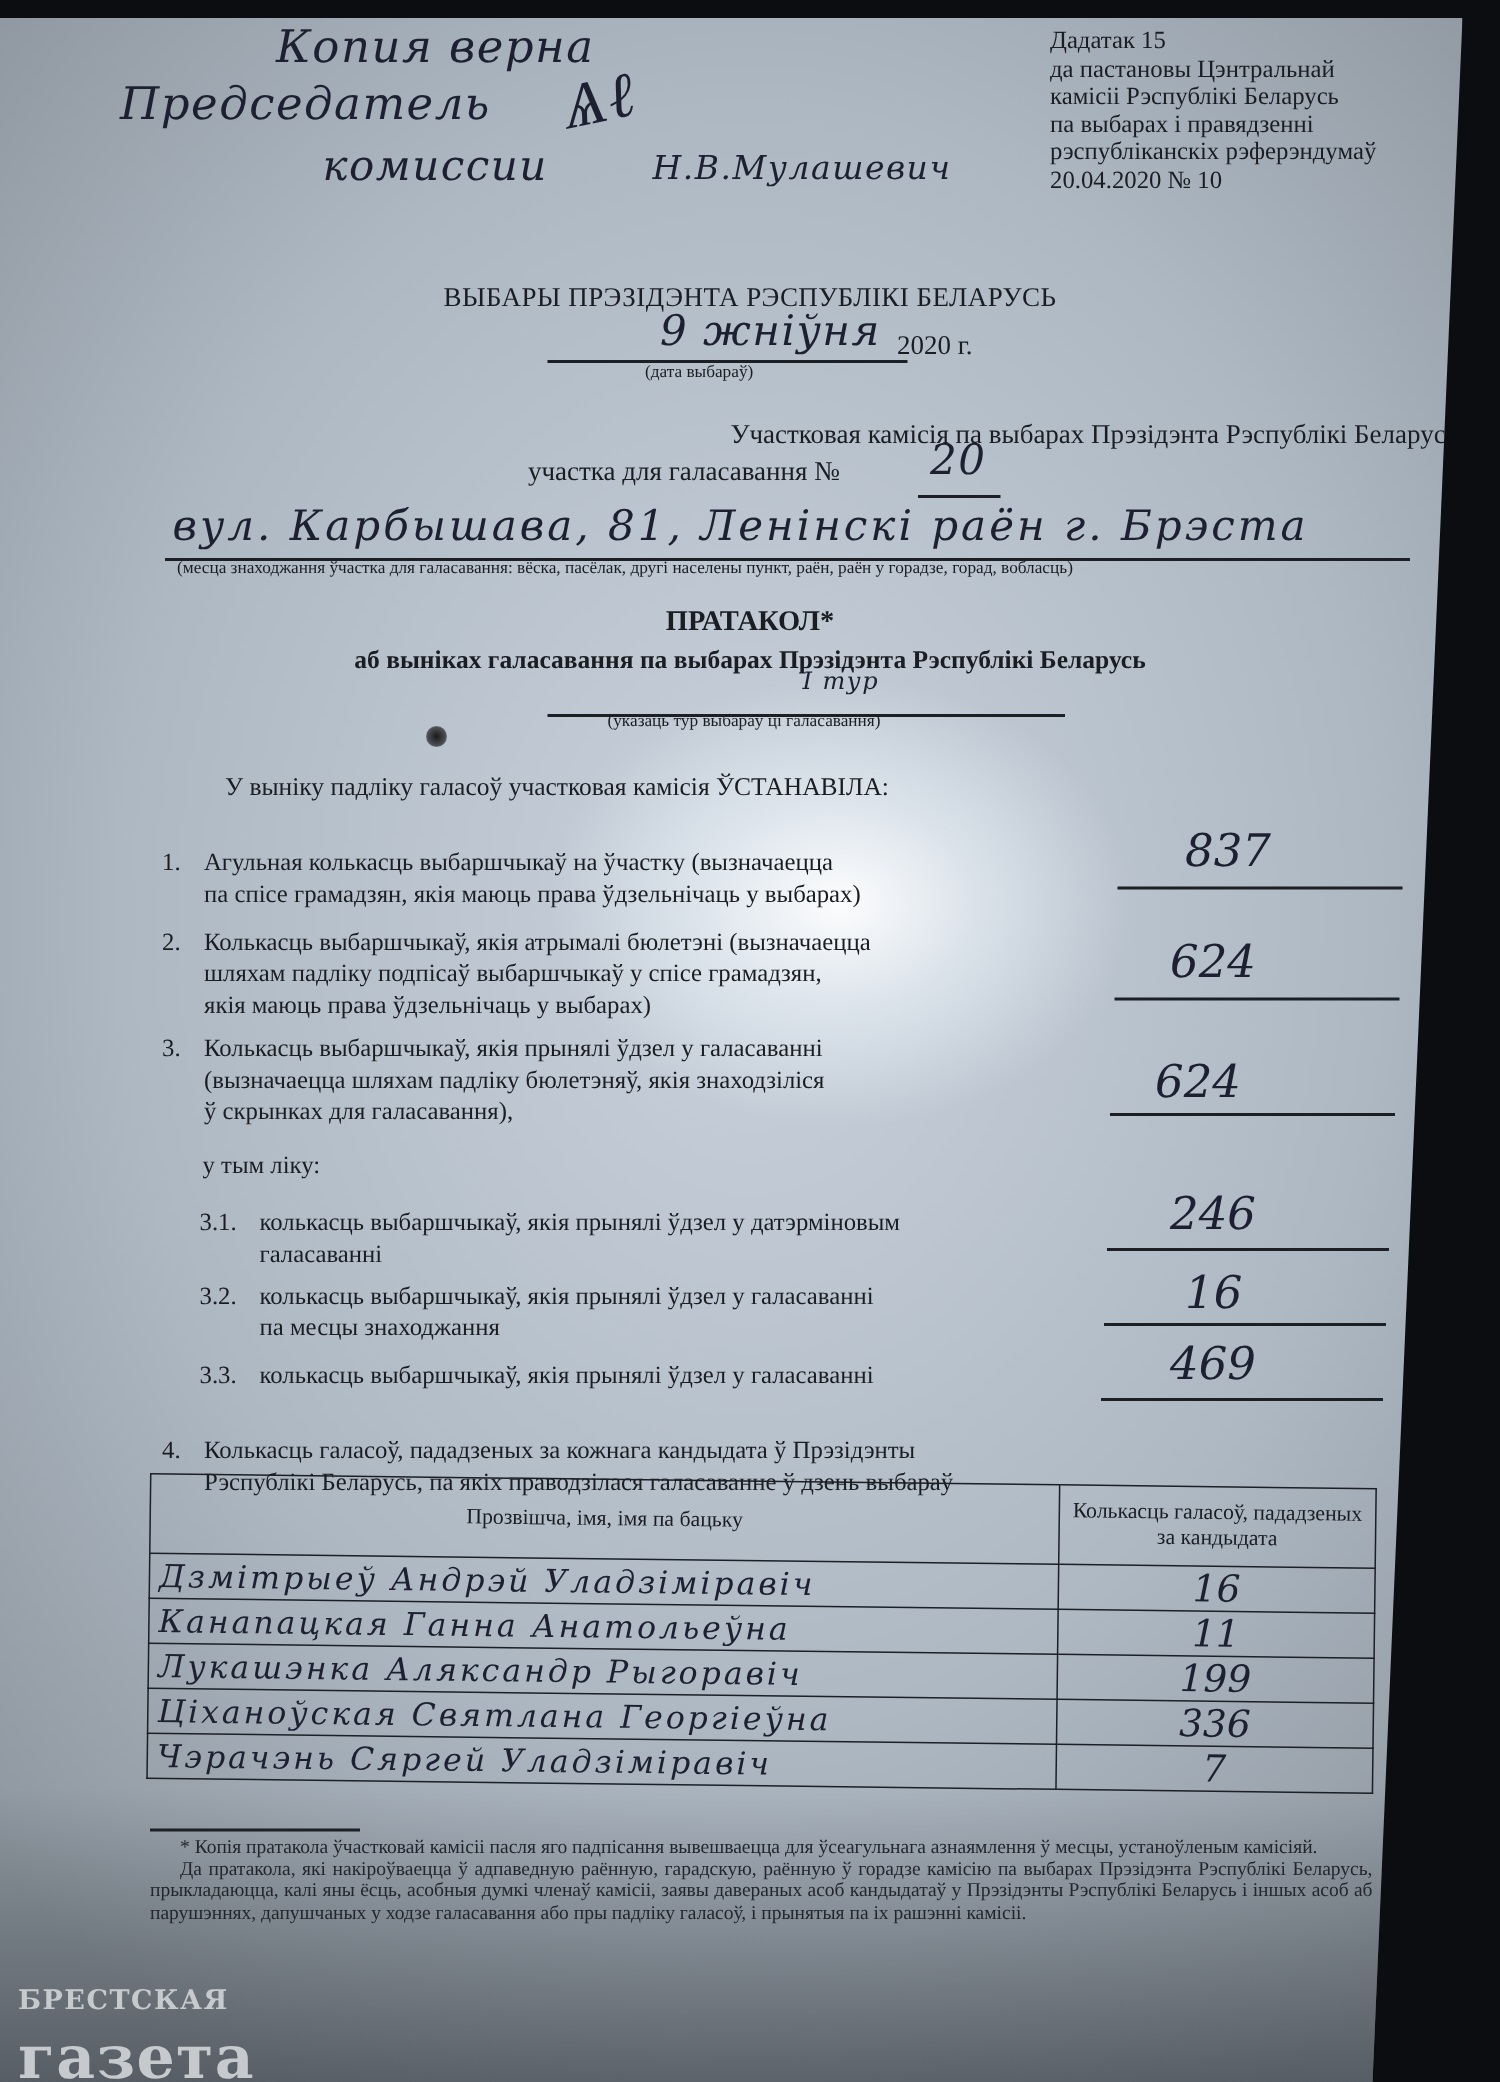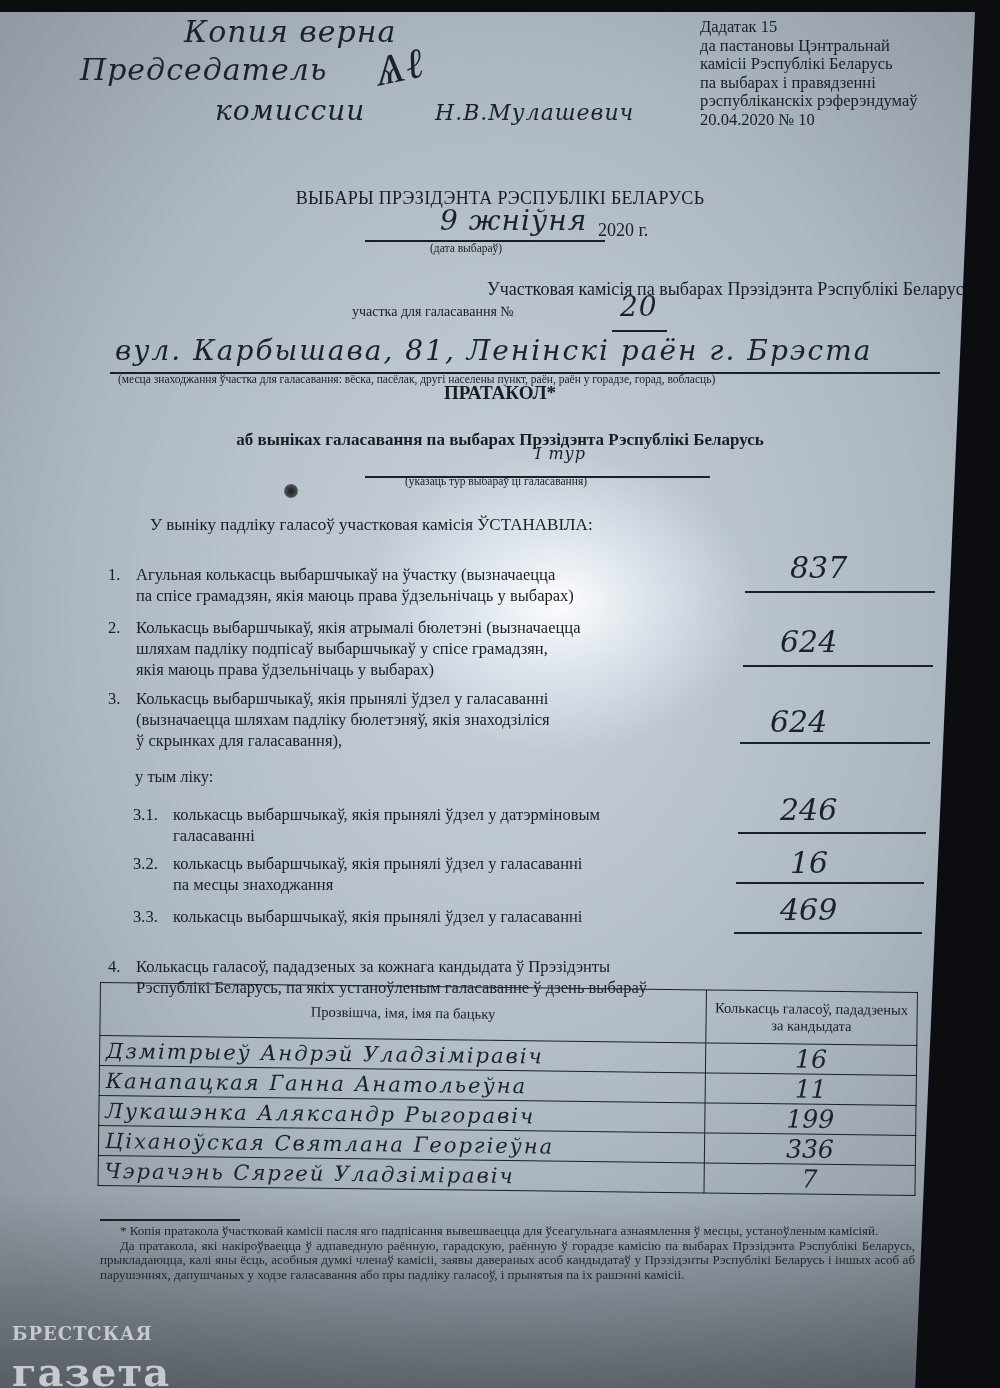--- a/index.html
+++ b/index.html
@@ -34,29 +34,29 @@
 
   .appendix { left:700px; top:6px; font-size:16.5px; line-height:18.5px; width:270px; }
 
   .title-main { left:0; width:1000px; text-align:center; top:176px; font-size:18px; letter-spacing:0.3px; }
   .date-hand { left:440px; top:192px; font-size:28px; }
   .date-line { left:365px; top:228px; width:240px; }
   .date-year { left:598px; top:208px; font-size:18px; }
   .date-caption { left:430px; top:230px; font-size:11.5px; }
 
   .commission { left:0; width:972px; text-align:right; top:267px; font-size:18px; }
-  .precinct-label { left:352px; top:292px; font-size:14px; }
+  .precinct-label { left:352px; top:292px; font-size:18px; }
   .precinct-num { left:620px; top:278px; font-size:28px; }
   .precinct-line { left:612px; top:318px; width:55px; }
 
   .address { left:115px; top:322px; font-size:28px; letter-spacing:2px; }
   .address-line { left:110px; top:360px; width:830px; }
   .address-caption { left:118px; top:361px; font-size:11.5px; white-space:nowrap; }
 
-  .protocol-title { left:0; width:1000px; text-align:center; top:370px; font-size:19px; font-weight:bold; }
+  .protocol-title { left:0; width:1000px; text-align:center; top:392px; font-size:19px; font-weight:bold; }
   .protocol-sub { left:0; width:1000px; text-align:center; top:418px; font-size:17px; font-weight:bold; }
   .round-hand { left:535px; top:432px; font-size:16px; }
   .round-line { left:365px; top:464px; width:345px; }
   .round-caption { left:405px; top:463px; font-size:11.5px; }
   .hole { left:284px; top:472px; width:14px; height:14px; border-radius:50%; background:radial-gradient(circle,#1a1a1a 0%,#4a4d52 60%,rgba(0,0,0,0) 100%); }
 
   .established { left:150px; top:503px; font-size:17px; }
 
   .item { position:absolute; font-size:16.5px; line-height:21px;margin-top:19px; }
   .item .num { position:absolute; left:0; top:0; }
@@ -185,21 +185,21 @@
       <div>колькасць выбаршчыкаў, якія прынялі ўдзел у галасаванні</div>
     </div>
   </div>
   <div class="val" style="left:780px; top:880px;">469</div>
   <div class="line" style="left:734px; top:920px; width:188px;"></div>
 
   <div class="item print" style="left:108px; top:925px; width:640px;">
     <span class="num">4.</span>
     <div class="txt">
       <div>Колькасць галасоў, пададзеных за кожнага кандыдата ў Прэзідэнты</div>
-      <div>Рэспублікі Беларусь, па якіх устаноўленым галасаванне ў дзень выбараў</div>
+      <div>Рэспублікі Беларусь, па якіх праводзілася галасаванне ў дзень выбараў</div>
     </div>
   </div>
 
   <table class="cand-table print">
     <thead>
       <tr>
         <th class="name-h">Прозвішча, імя, імя па бацьку</th>
         <th class="votes-h">Колькасць галасоў, пададзеных за кандыдата</th>
       </tr>
     </thead>

